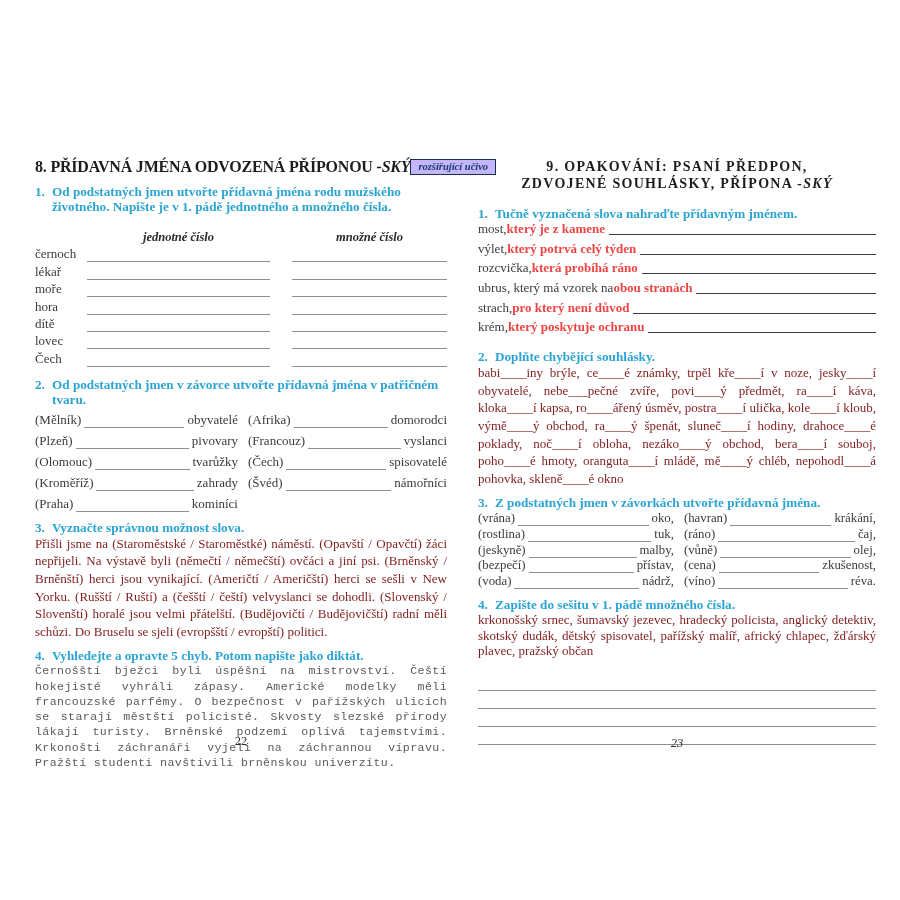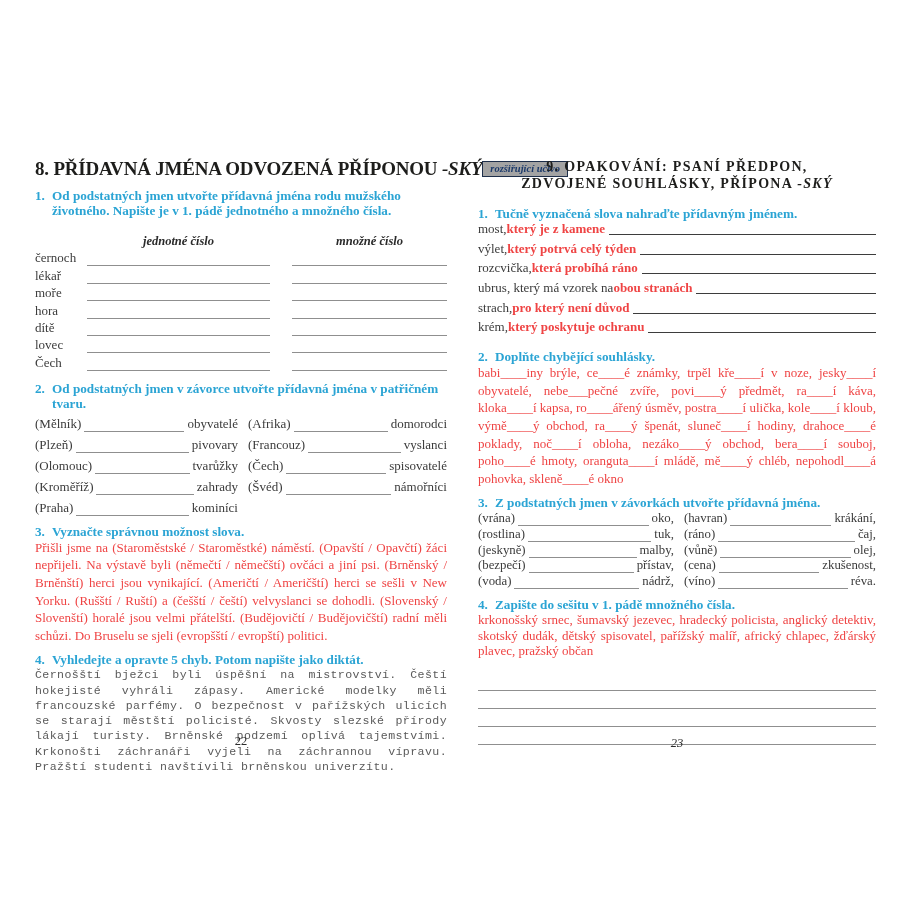--- a/index.html
+++ b/index.html
@@ -5,23 +5,23 @@
   * { margin:0; padding:0; box-sizing:border-box; }
   html,body { width:900px; height:900px; background:#ffffff; overflow:hidden; }
   body { font-family:"Liberation Serif","DejaVu Serif",serif; color:#3c3c3c; }
   .spread { position:relative; width:900px; height:900px; background:#fff; }
   .page { position:absolute; top:158px; height:600px; }
   .page-left  { left:35px;  width:412px; }
   .page-right { left:478px; width:398px; }
 
   
   .h-left { display:flex; align-items:center; justify-content:space-between; }
-  .title { font-size:19px; font-weight:bold; color:#1d1d1b; letter-spacing:-0.2px; white-space:nowrap; }
+  .title { font-size:16px; font-weight:bold; color:#1d1d1b; letter-spacing:-0.2px; white-space:nowrap; }
   .title .it { font-style:italic; }
-  .badge { border:1.5px solid #1d2e4a; background:#a3a3a3; color:#1c3a6a;
+  .badge { border:1.5px solid #1d2e4a; background:#c4b5fd; color:#1c3a6a;
            font-size:10.5px; font-style:italic; font-weight:bold;
            padding:1px 7px 2px; white-space:nowrap; }
   .h-right { text-align:center; font-size:14px; font-weight:bold; color:#1d1d1b;
              letter-spacing:1.3px; line-height:17px; }
   .h-right .it { font-style:italic; }
 
   
   .task-head { display:flex; font-size:13.2px; font-weight:bold; color:#2ba4d4; line-height:15px; }
   .task-head .num { width:17px; flex:0 0 17px; }
   .task-head .txt { flex:1; } .mt8{margin-top:8px;} .mt10{margin-top:10px;}
@@ -41,21 +41,21 @@
 
   
   .pairs { display:grid; grid-template-columns:1.02fr 1fr; column-gap:10px; }
   .prow { display:flex; align-items:flex-end; font-size:13px; height:21px; color:#3b3b3b; }
   .prow .src { white-space:nowrap; }
   .prow .fill { flex:1; border-bottom:1px solid #8f8f8f; height:14px; margin:0 3px; min-width:18px; }
   .prow .word { white-space:nowrap; }
   .pairs-r .prow { height:15.8px; font-size:12.8px; }
 
   
-  .para { font-size:13px; line-height:17.6px; text-align:justify; color:#ef4444; }
+  .para { font-size:13px; line-height:17.6px; text-align:justify; color:#7f1d1d; }
   .para-mono { font-family:"Liberation Mono","DejaVu Sans Mono",monospace;
                font-size:11.6px; line-height:15.3px; letter-spacing:0.4px;
                text-align:justify; color:#5a5a5a; }
 
   
   .rrow { display:flex; align-items:flex-start; height:19.7px; font-size:13px; color:#3b3b3b; }
   .rrow .pre { white-space:nowrap; }
   .rrow .bld { white-space:nowrap; font-weight:bold; color:#ef4444; }
   .rrow .fill { flex:1; border-bottom:1px solid #3d3d3d; height:14px; margin-left:4px; }
 

